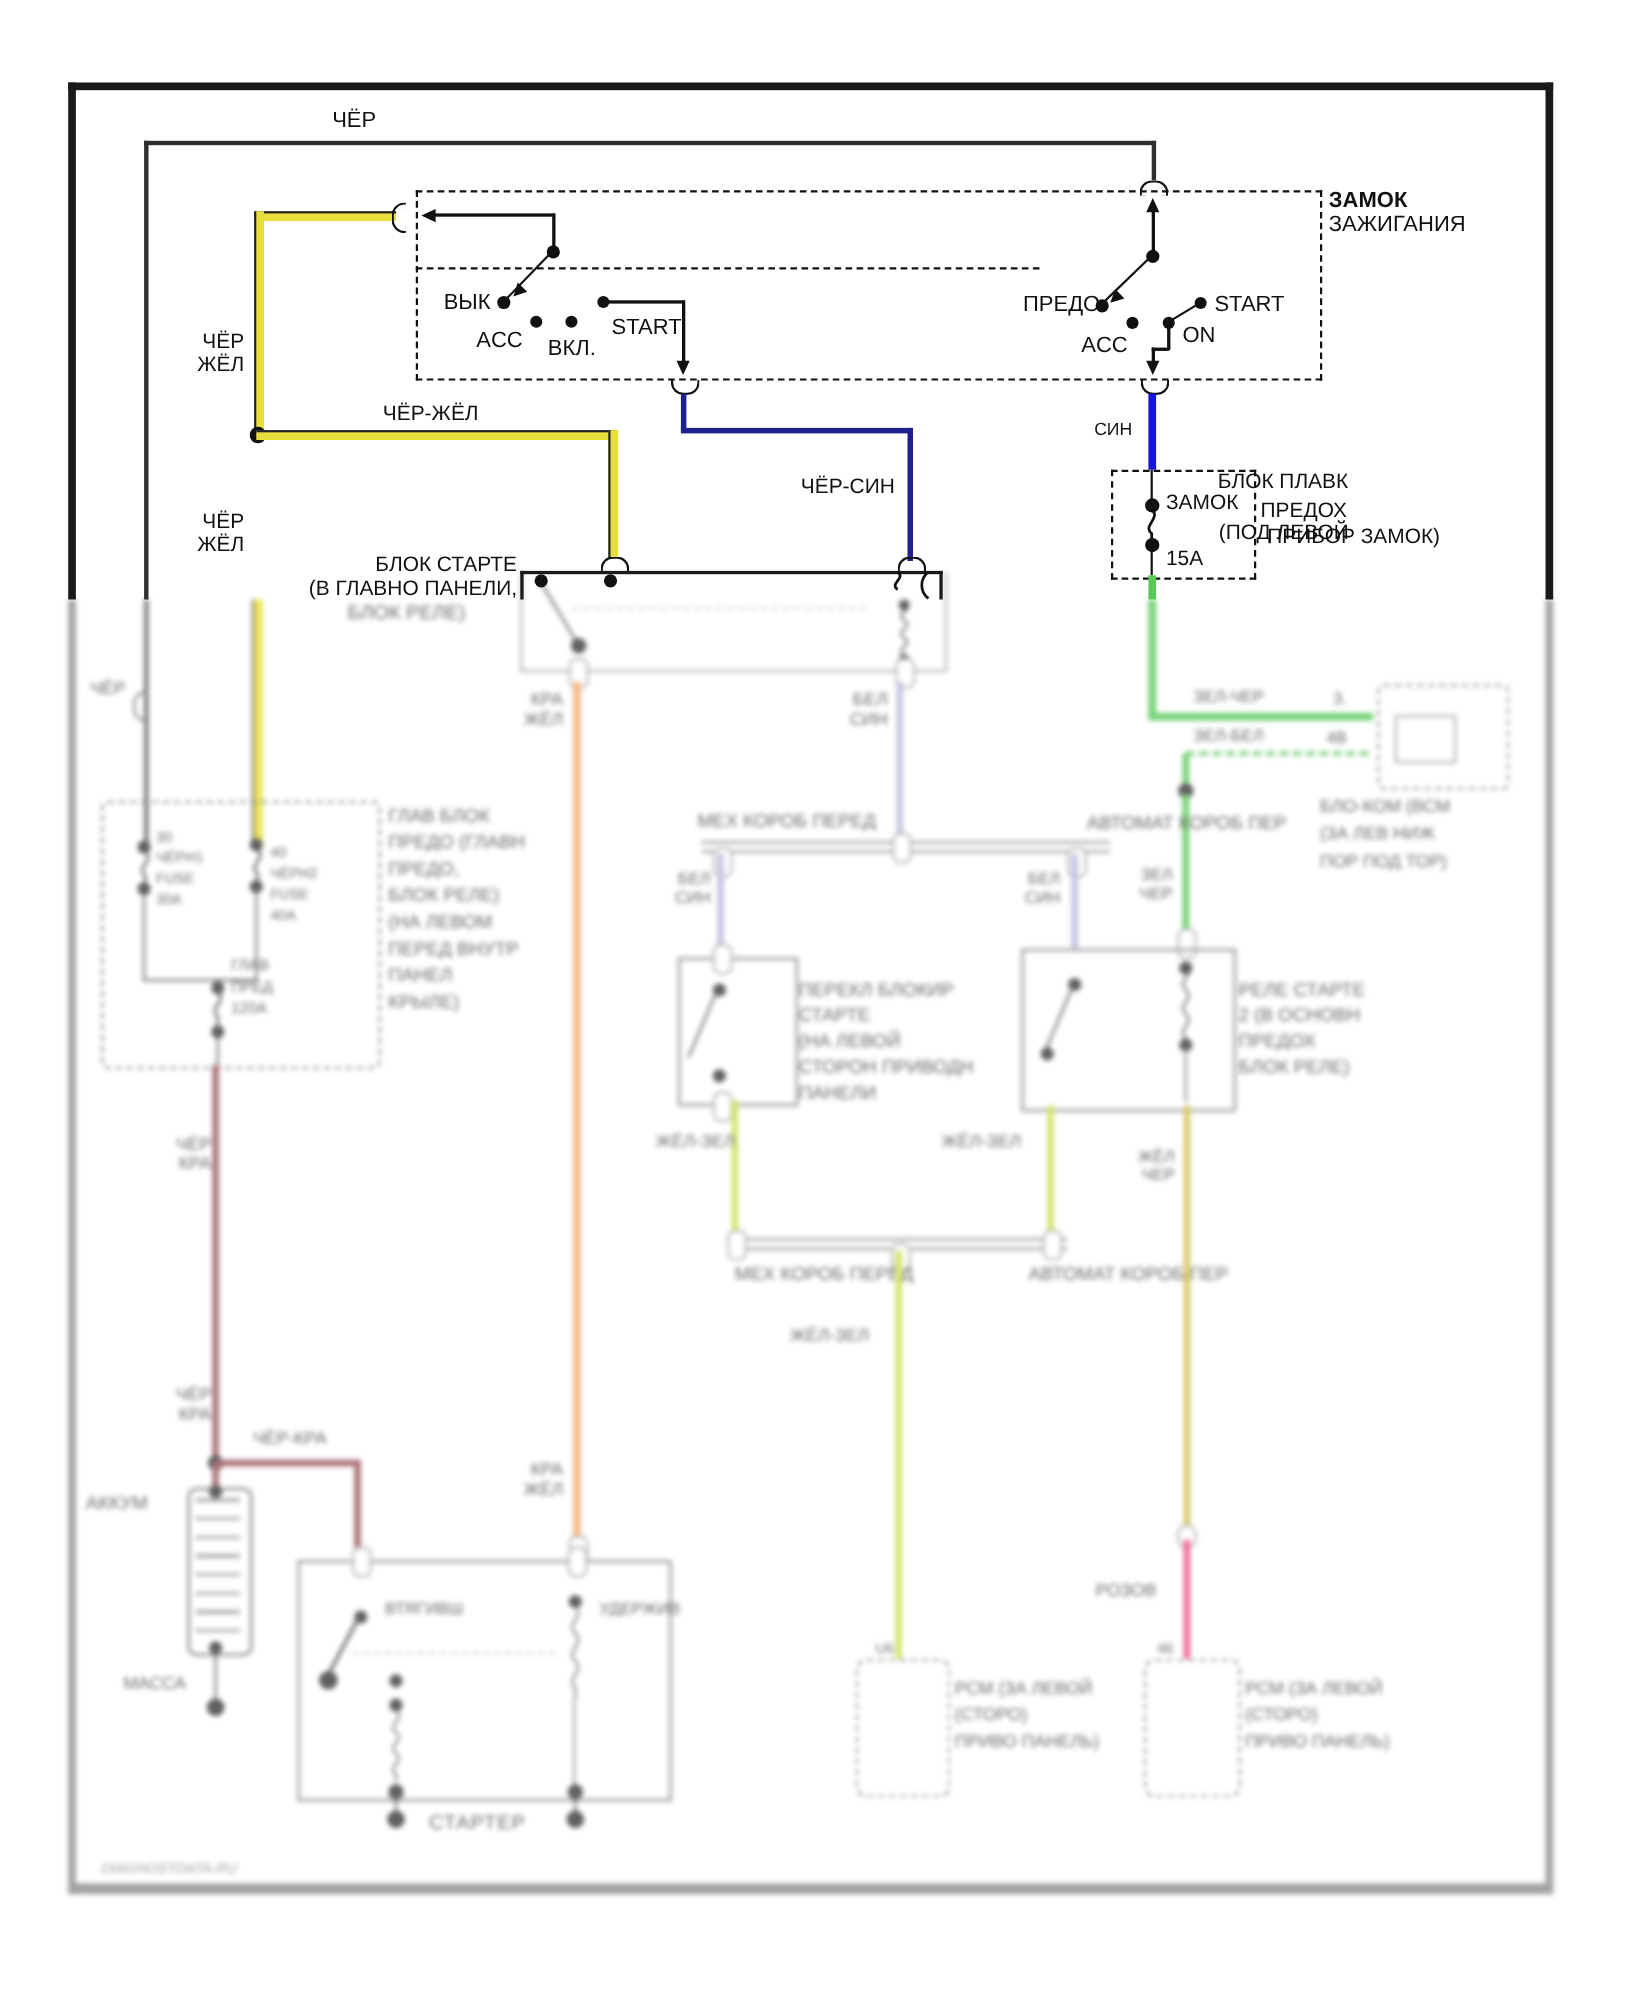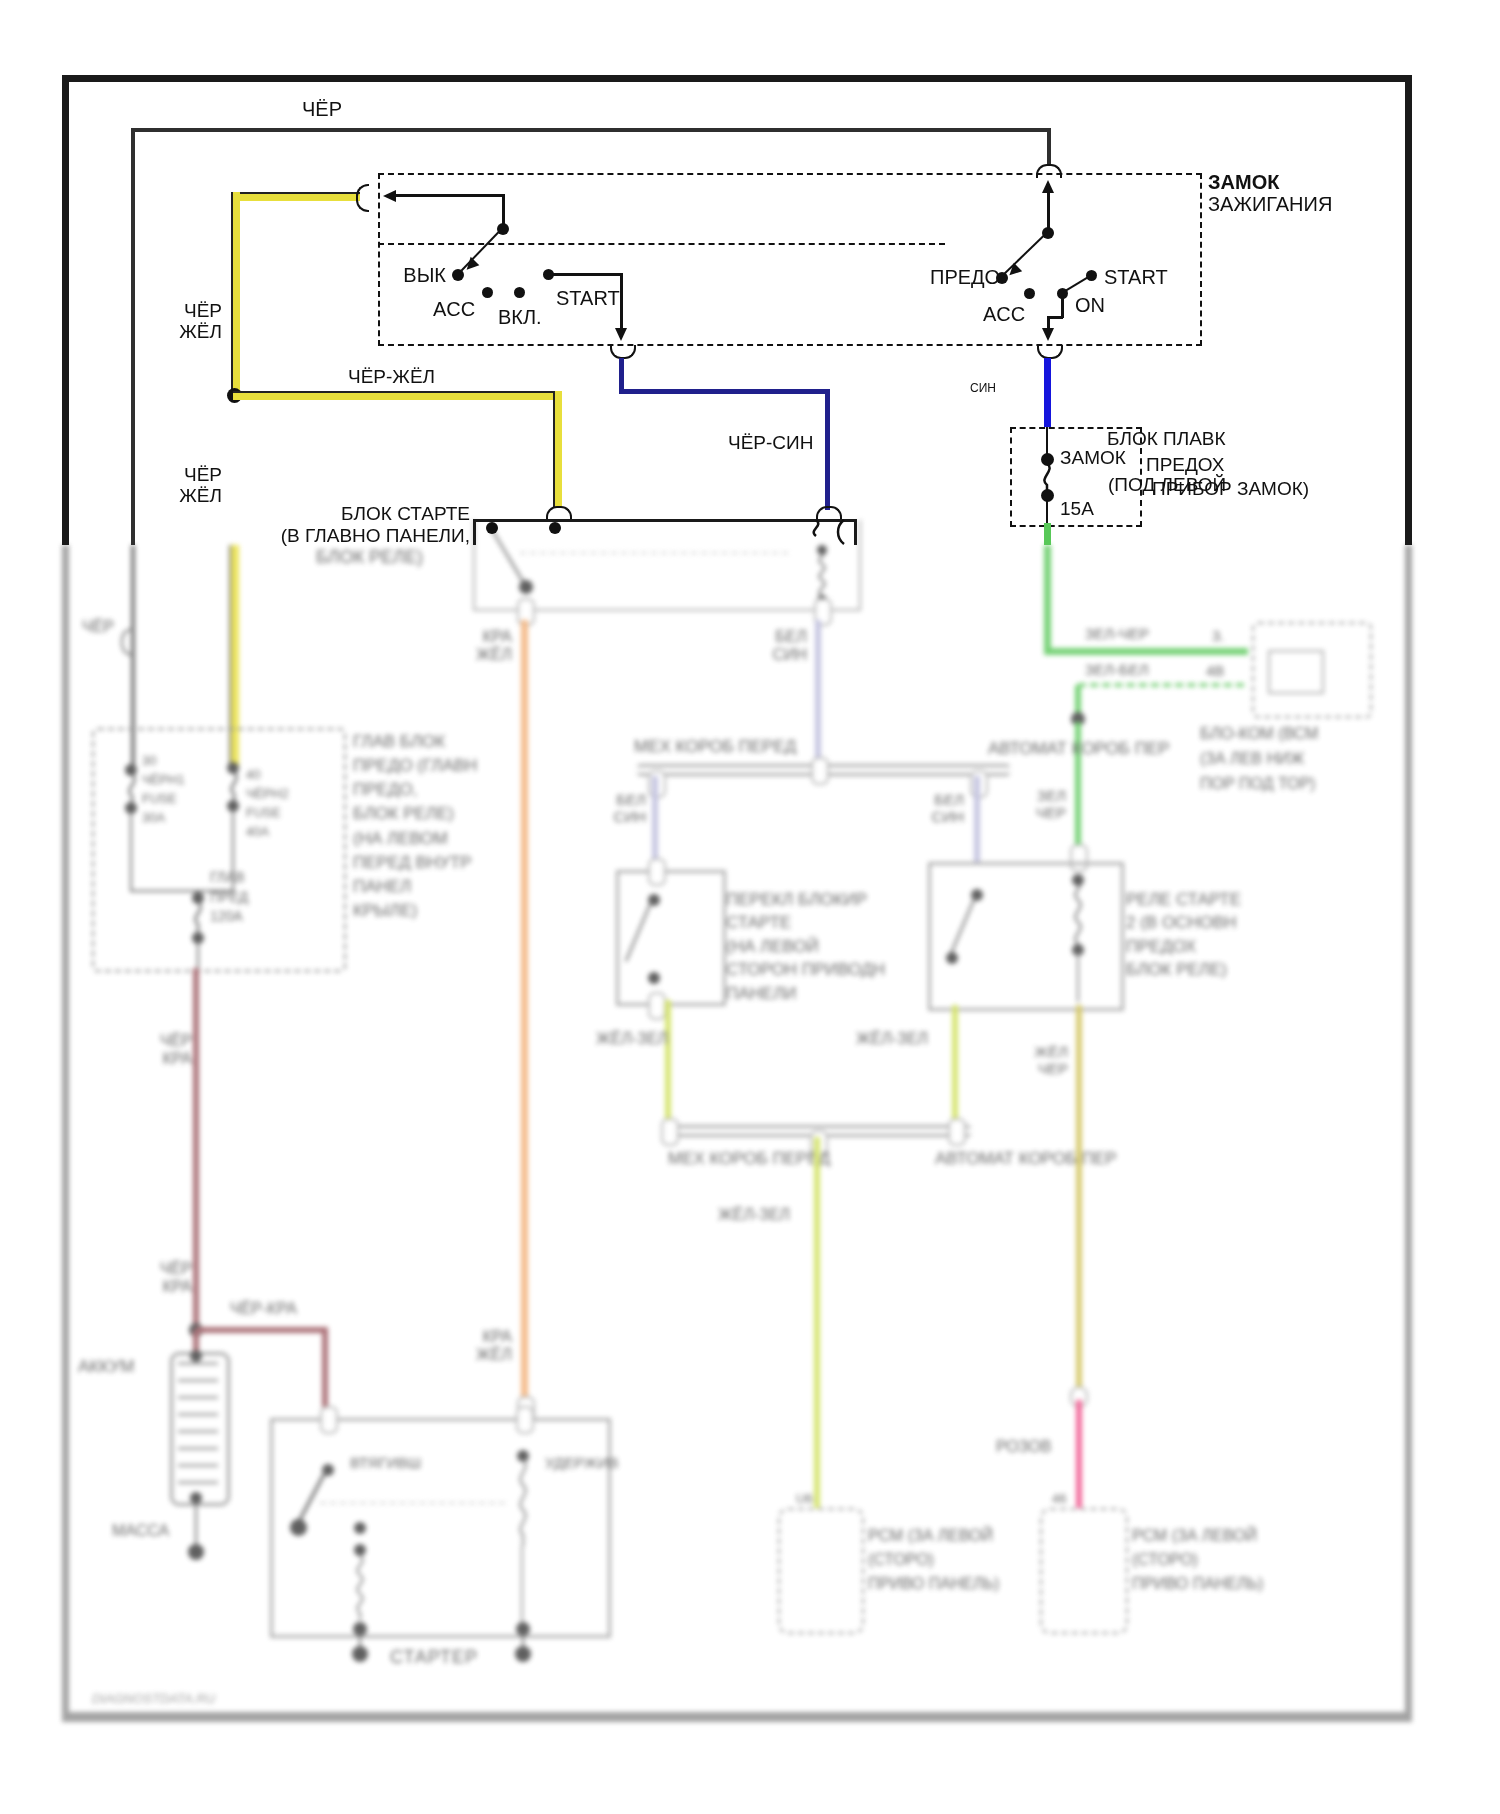--- a/index.html
+++ b/index.html
@@ -296,21 +296,21 @@
     <span class="dot" style="left:1086px;top:270px;width:11px;height:11px;"></span>
     <span class="t" style="left:1104px;top:266px;font-size:20px;">START</span>
     <div class="ln" style="left:1092px;top:276px;width:30px;border-top-width:2px;transform:rotate(149deg);"></div>
     <div class="w" style="left:1061px;top:294px;width:2.5px;height:24px;background:#111;"></div>
     <div class="w" style="left:1047px;top:316px;width:16px;height:2.5px;background:#111;"></div>
     <div class="w" style="left:1047px;top:316px;width:2.5px;height:14px;background:#111;"></div>
     <span class="td" style="left:1042px;top:328px;"></span>
     <span class="cup" style="left:1037px;top:345px;"></span>
 
     <div class="w" style="left:1044px;top:358px;width:7px;height:69px;background:#1515dd;"></div>
-    <span class="t tr" style="left:948px;top:382px;width:48px;font-size:12px;">СИН</span>
+    <span class="t tr" style="left:988px;top:382px;width:48px;font-size:16px;text-align:center;">СИН</span>
     <div class="w" style="left:1010px;top:427px;width:128px;height:96px;border:2.5px dashed #111;"></div>
     <div class="w" style="left:1046px;top:427px;width:2px;height:34px;background:#111;"></div>
     <span class="dot" style="left:1041px;top:453px;width:13px;height:13px;"></span>
     <svg style="position:absolute;left:1036px;top:463px;" width="22" height="30" viewBox="0 0 22 30">
         <path d="M11 0 C20 8 2 15 11 22 L11 30" fill="none" stroke="#111" stroke-width="2.5"></path>
       </svg>
     <span class="dot" style="left:1041px;top:489px;width:13px;height:13px;"></span>
     <div class="w" style="left:1046px;top:499px;width:2px;height:24px;background:#111;"></div>
     <span class="t" style="left:1060px;top:448px;font-size:19px;">ЗАМОК</span>
     <span class="t" style="left:1060px;top:475px;font-size:19px;margin-left:48px;">(ПОД ЛЕВОЙ</span>

